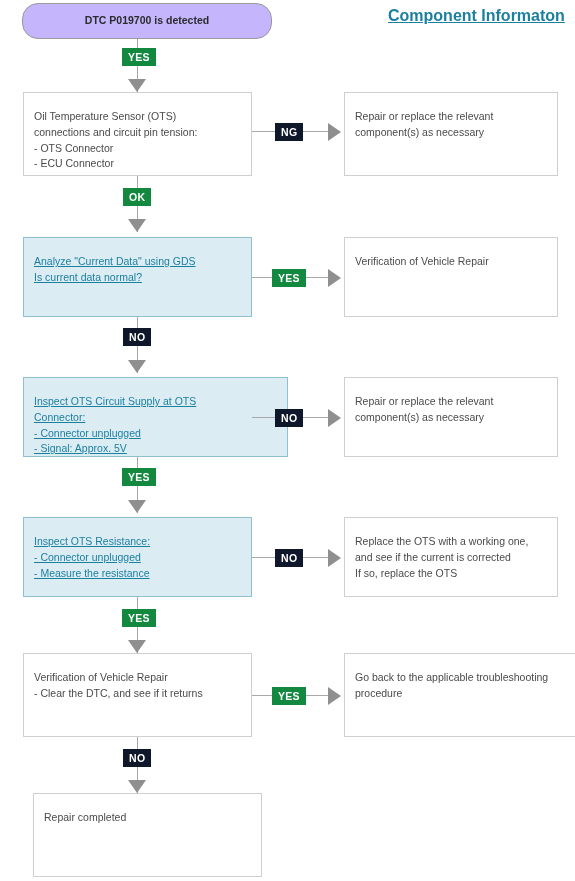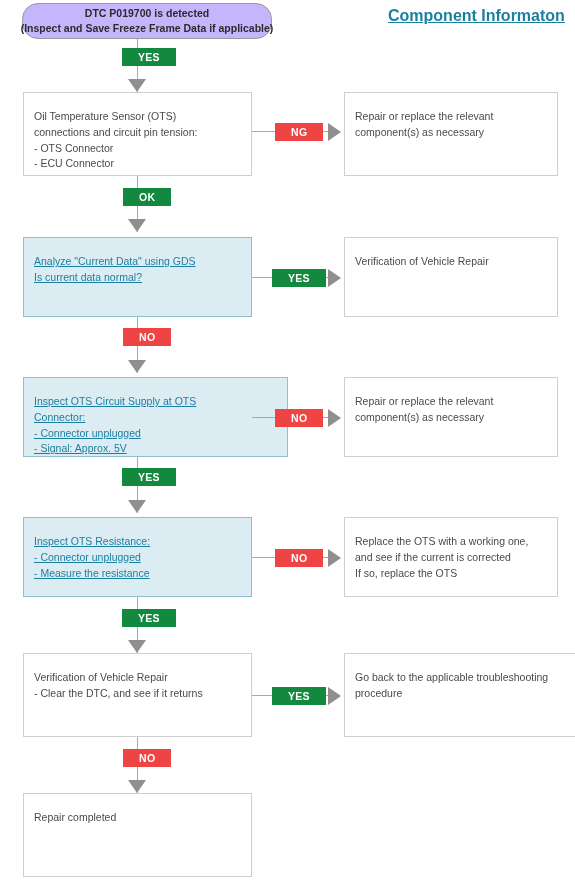--- a/index.html
+++ b/index.html
@@ -106,40 +106,39 @@
 
   
   .badge {
     position: absolute;
     box-sizing: border-box;
     display: flex;
     align-items: center;
     justify-content: center;
     height: 18px;
     min-width: 28px;
-    padding: 0 16px;
+    padding: 0 6px;
     font-size: 10.5px;
     font-weight: bold;
     color: #ffffff;
     letter-spacing: 0.3px;
     line-height: 1;
   }
   .badge.yes, .badge.ok { background: #13883f; }
-  .badge.no, .badge.ng  { background: #ef4444; }
+  .badge.no, .badge.ng  { background: #0f172a; }
 </style>
 </head>
 <body>
 
 <div id="page">
 
   <a class="header-link" style="left:388px; top:7px;">Component Informaton</a>
 
   <div class="start-node" style="left:22px; top:3px; width:250px; height:36px;">
     <span class="ln">DTC P019700 is detected</span>
-    <span class="ln">(Inspect and Save Freeze Frame Data if applicable)</span>
   </div>
 
   <div class="vline" style="left:137px; top:39px; height:53px;"></div>
   <div class="badge yes" style="left:122px; top:48px;">YES</div>
   <div class="arrow-down" style="left:128px; top:79px;"></div>
 
   <div class="box plain" style="left:23px; top:92px; width:229px; height:84px;">
     <span class="line">Oil Temperature Sensor (OTS)</span>
     <span class="line">connections and circuit pin tension:</span>
     <span class="line">- OTS Connector</span>
@@ -228,17 +227,17 @@
 
   <div class="box plain" style="left:344px; top:653px; width:238px; height:84px;">
     <span class="line">Go back to the applicable troubleshooting</span>
     <span class="line">procedure</span>
   </div>
 
   <div class="vline" style="left:137px; top:737px; height:56px;"></div>
   <div class="badge no" style="left:123px; top:749px;">NO</div>
   <div class="arrow-down" style="left:128px; top:780px;"></div>
 
-  <div class="box plain" style="left:23px; top:793px; width:229px; height:84px;">
+  <div class="box plain" style="left:33px; top:793px; width:229px; height:84px;">
     <span class="line">Repair completed</span>
   </div>
 
 </div>
 
 </body></html>

